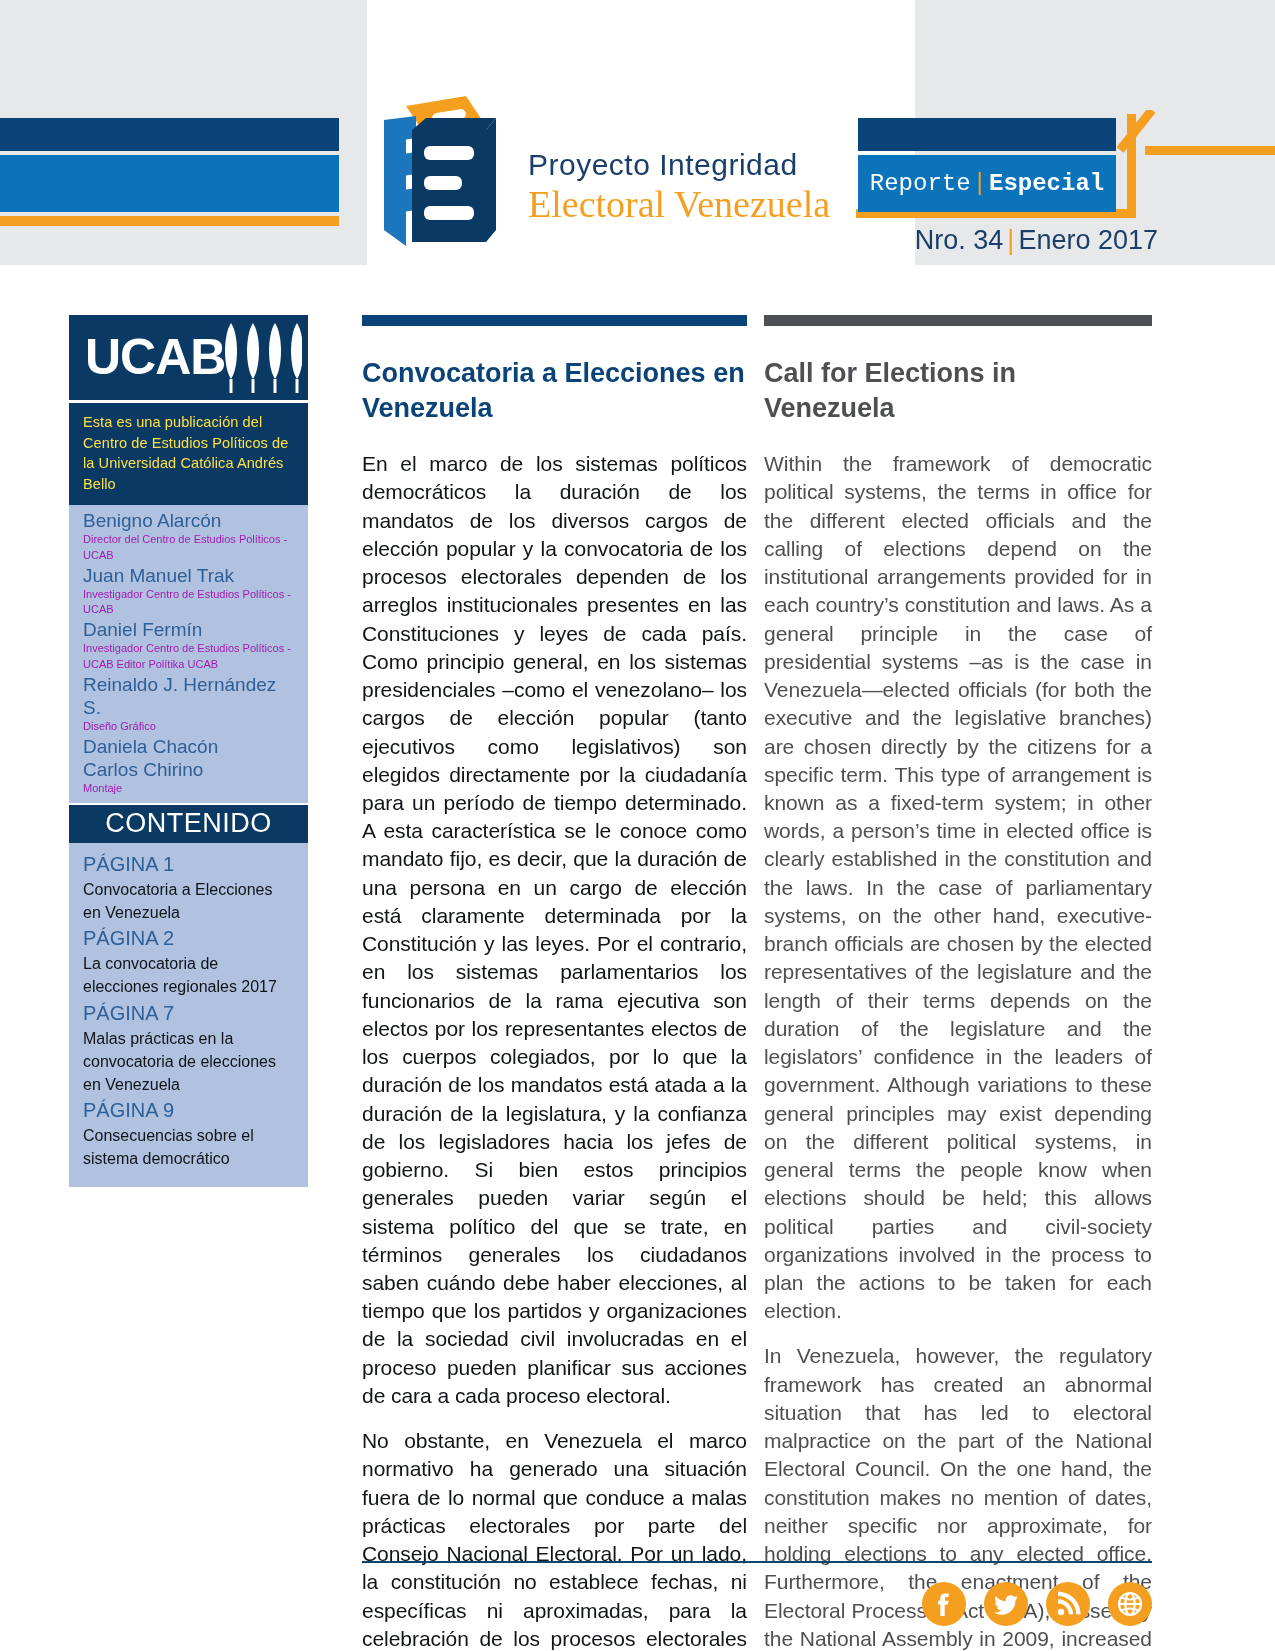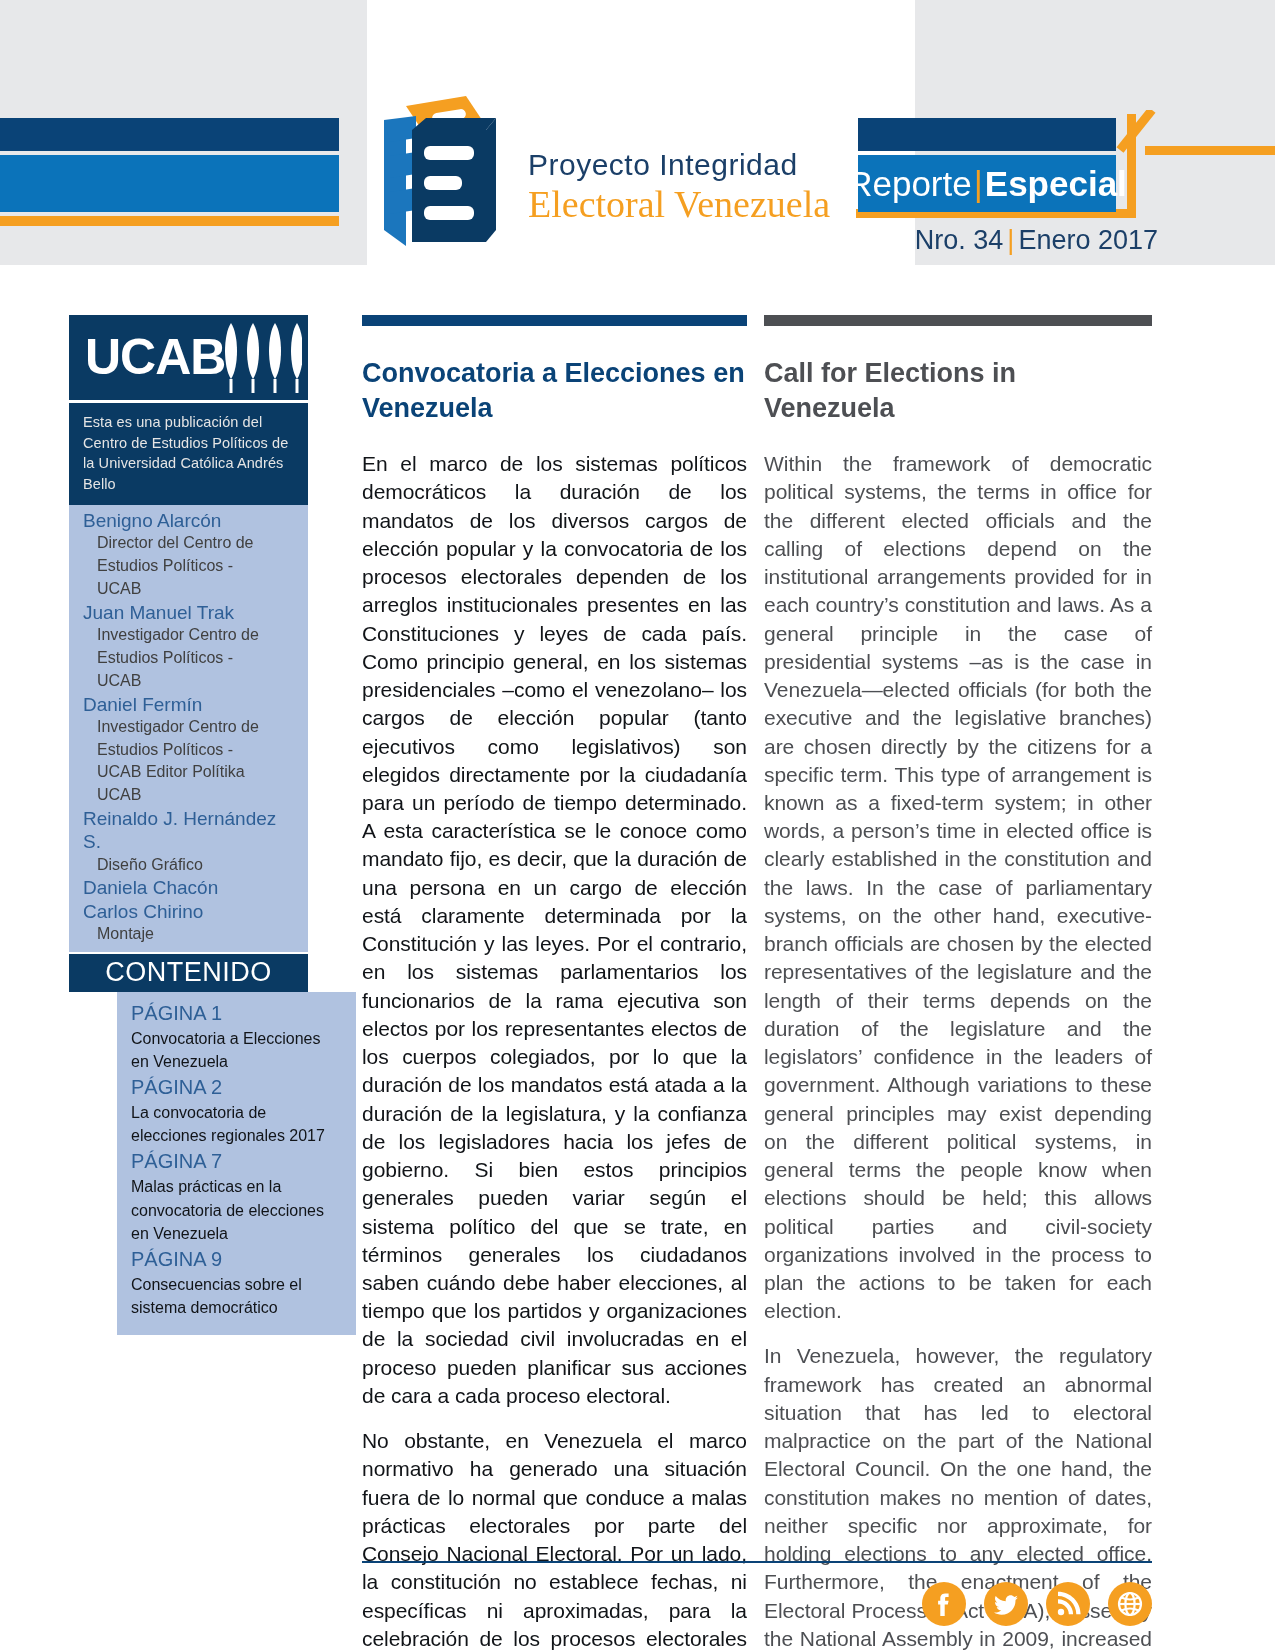--- a/index.html
+++ b/index.html
@@ -69,21 +69,21 @@
     content:"";position:absolute;right:-28px;top:0;width:28px;height:33px;
     background:#0a4377;
     clip-path:polygon(0 0, 100% 100%, 0 100%);
   }
   .badge-blue{
     position:absolute;left:0;top:37px;width:258px;height:57px;
     background:#0b73ba;
     display:flex;align-items:center;justify-content:center;
   }
   .badge-text{
-    color:#ffffff;font-size:35px;line-height:1;white-space:nowrap;
+    color:#ffffff;font-size:24px;line-height:1;white-space:nowrap;font-family:Liberation Mono, monospace;
   }
   .badge-text .reporte{font-weight:300;}
   .badge-text .sep{color:#f59f21;font-weight:300;padding:0 2px;}
   .badge-text .especial{font-weight:bold;}
   .badge-orange-frame{
     position:absolute;left:-2px;top:-4px;width:280px;height:104px;
     border-right:9px solid #f59f21;
     border-bottom:9px solid #f59f21;
     box-sizing:border-box;
   }
@@ -112,46 +112,46 @@
     position:absolute;left:16px;top:17px;
     color:#ffffff;font-size:50px;font-weight:bold;letter-spacing:-1px;
     line-height:1;
   }
   .ucab-leaves{position:absolute;left:151px;top:6px;}
   .pub-block{
     width:239px;background:#0a3a63;margin-top:3px;
     padding:9px 0 10px 0;box-sizing:border-box;
   }
   .pub-block p{
-    margin:0;color:#e5e5e5;font-size:14.5px;line-height:1.43;
+    margin:0;color:#fde047;font-size:14.5px;line-height:1.43;
     padding:0 14px;letter-spacing:.1px;
   }
   .credits{
     width:239px;background:#b0c2e0;
     padding:4px 0 6px 0;box-sizing:border-box;
   }
   .cred-name{
     color:#2e5f96;font-size:19px;line-height:1.22;
     padding:0 14px;letter-spacing:0px;
   }
   .cred-role{
-    color:#404040;font-size:16px;line-height:1.43;
-    padding:0 28px;letter-spacing:0px;
+    color:#a21caf;font-size:11px;line-height:1.43;
+    padding:0 14px;letter-spacing:0px;
   }
   .contenido-bar{
     width:239px;height:38px;background:#0a3a63;
     display:flex;align-items:center;justify-content:center;
     margin-top:2px;
   }
   .contenido-bar span{
     color:#ffffff;font-size:27px;letter-spacing:.5px;font-weight:400;
   }
   .toc{
     width:239px;background:#b0c2e0;
-    padding:7px 12px 16px 0;box-sizing:border-box;margin-left:48px;
+    padding:7px 12px 16px 0;box-sizing:border-box;
   }
   .toc-page{
     color:#2e5f96;font-size:20px;line-height:1.4;
     padding:0 14px;letter-spacing:0px;
   }
   .toc-title{
     color:#111418;font-size:16px;line-height:1.45;
     padding:0 14px;letter-spacing:0px;
   }
 

